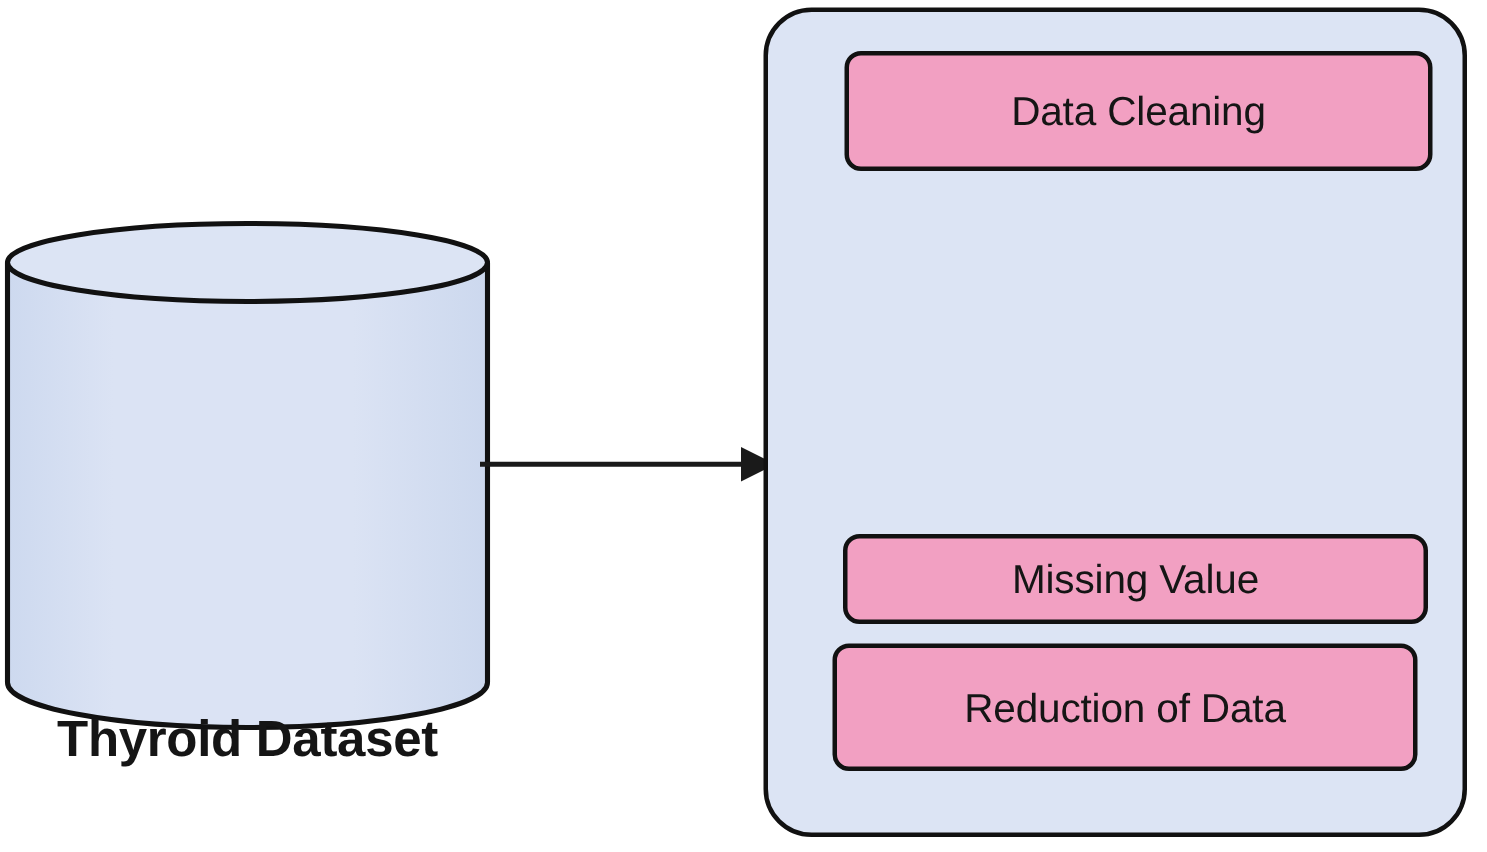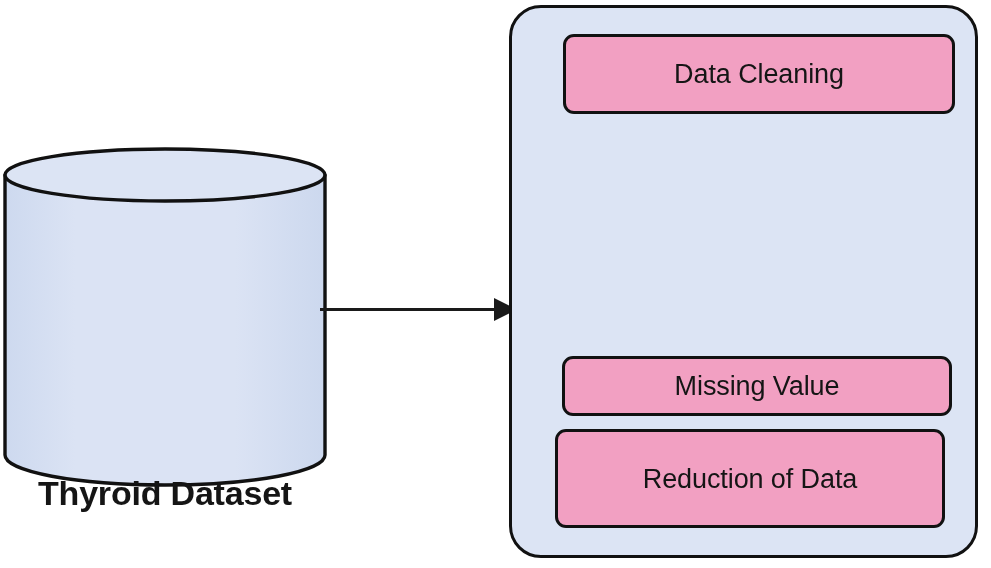--- a/index.html
+++ b/index.html
@@ -86,21 +86,21 @@
     font-weight: normal;
     color: #151515;
     letter-spacing: -0.1px;
     line-height: 32px;
     white-space: nowrap;
   }
 
   #step-box-0 { left: 51px;  top: 26px;  width: 392px; height: 80px; }
   #step-box-1 { left: 52px;  top: 158px; width: 390px; height: 80px; }
   #step-box-2 { left: 50px;  top: 308px; width: 390px; height: 60px; margin-top: 40px; }
-  #step-box-3 { left: 43px;  top: 421px; width: 390px; height: 99px; }
+  #step-box-3 { left: 43px;  top: 421px; width: 390px; height: 85px; }
 </style>
 </head>
 <body>
 
 <div id="canvas">
 
   <div id="cylinder-group">
     <svg viewBox="0 0 326 342" xmlns="http://www.w3.org/2000/svg">
       <defs>
         <linearGradient id="cylFill" x1="0" y1="0" x2="1" y2="0">

